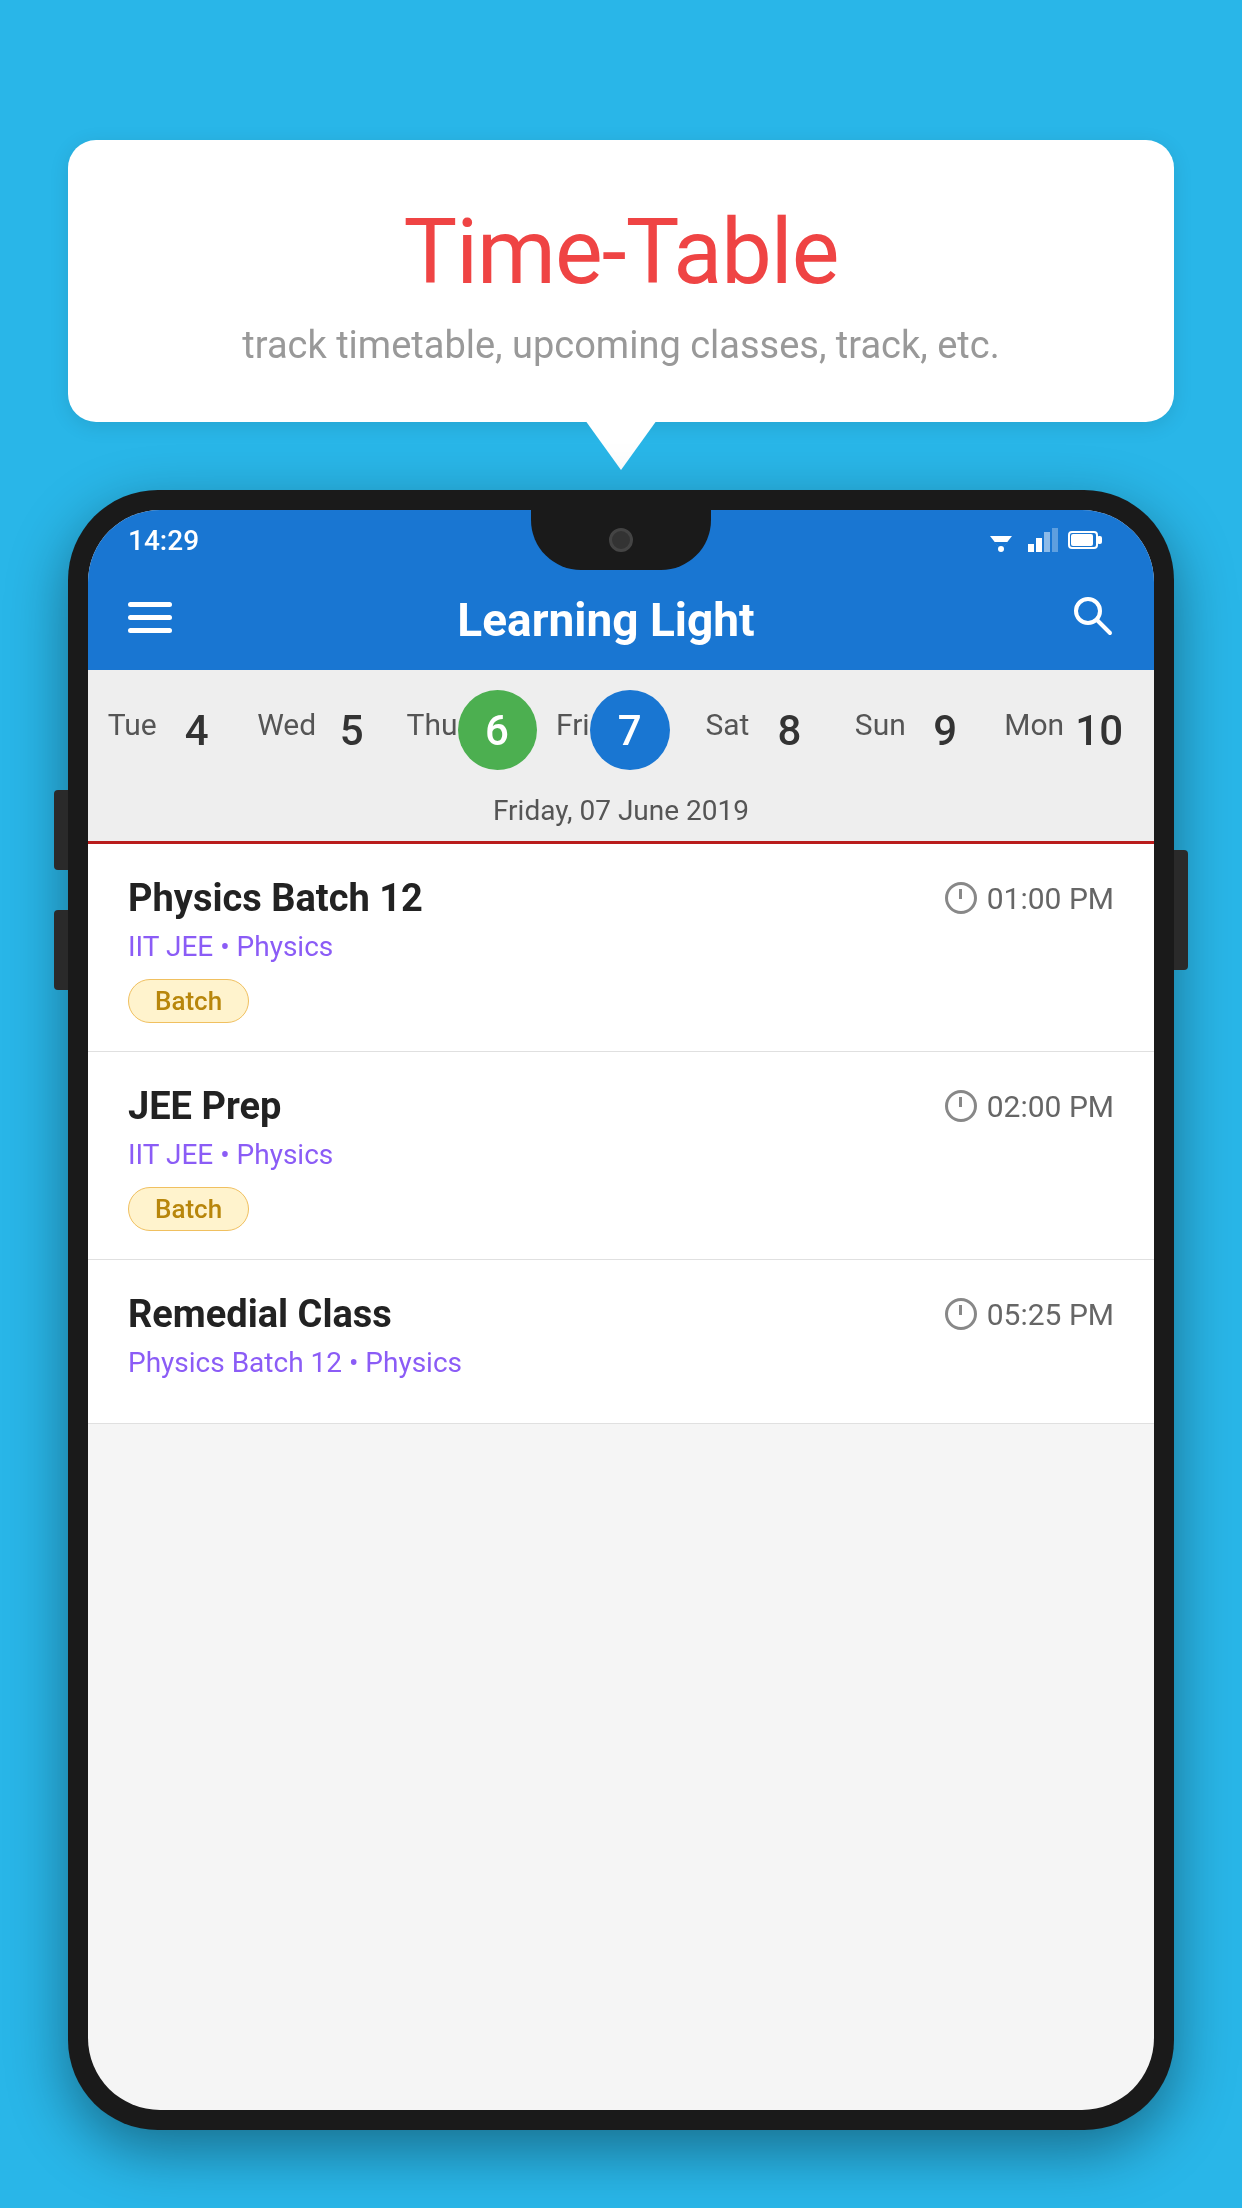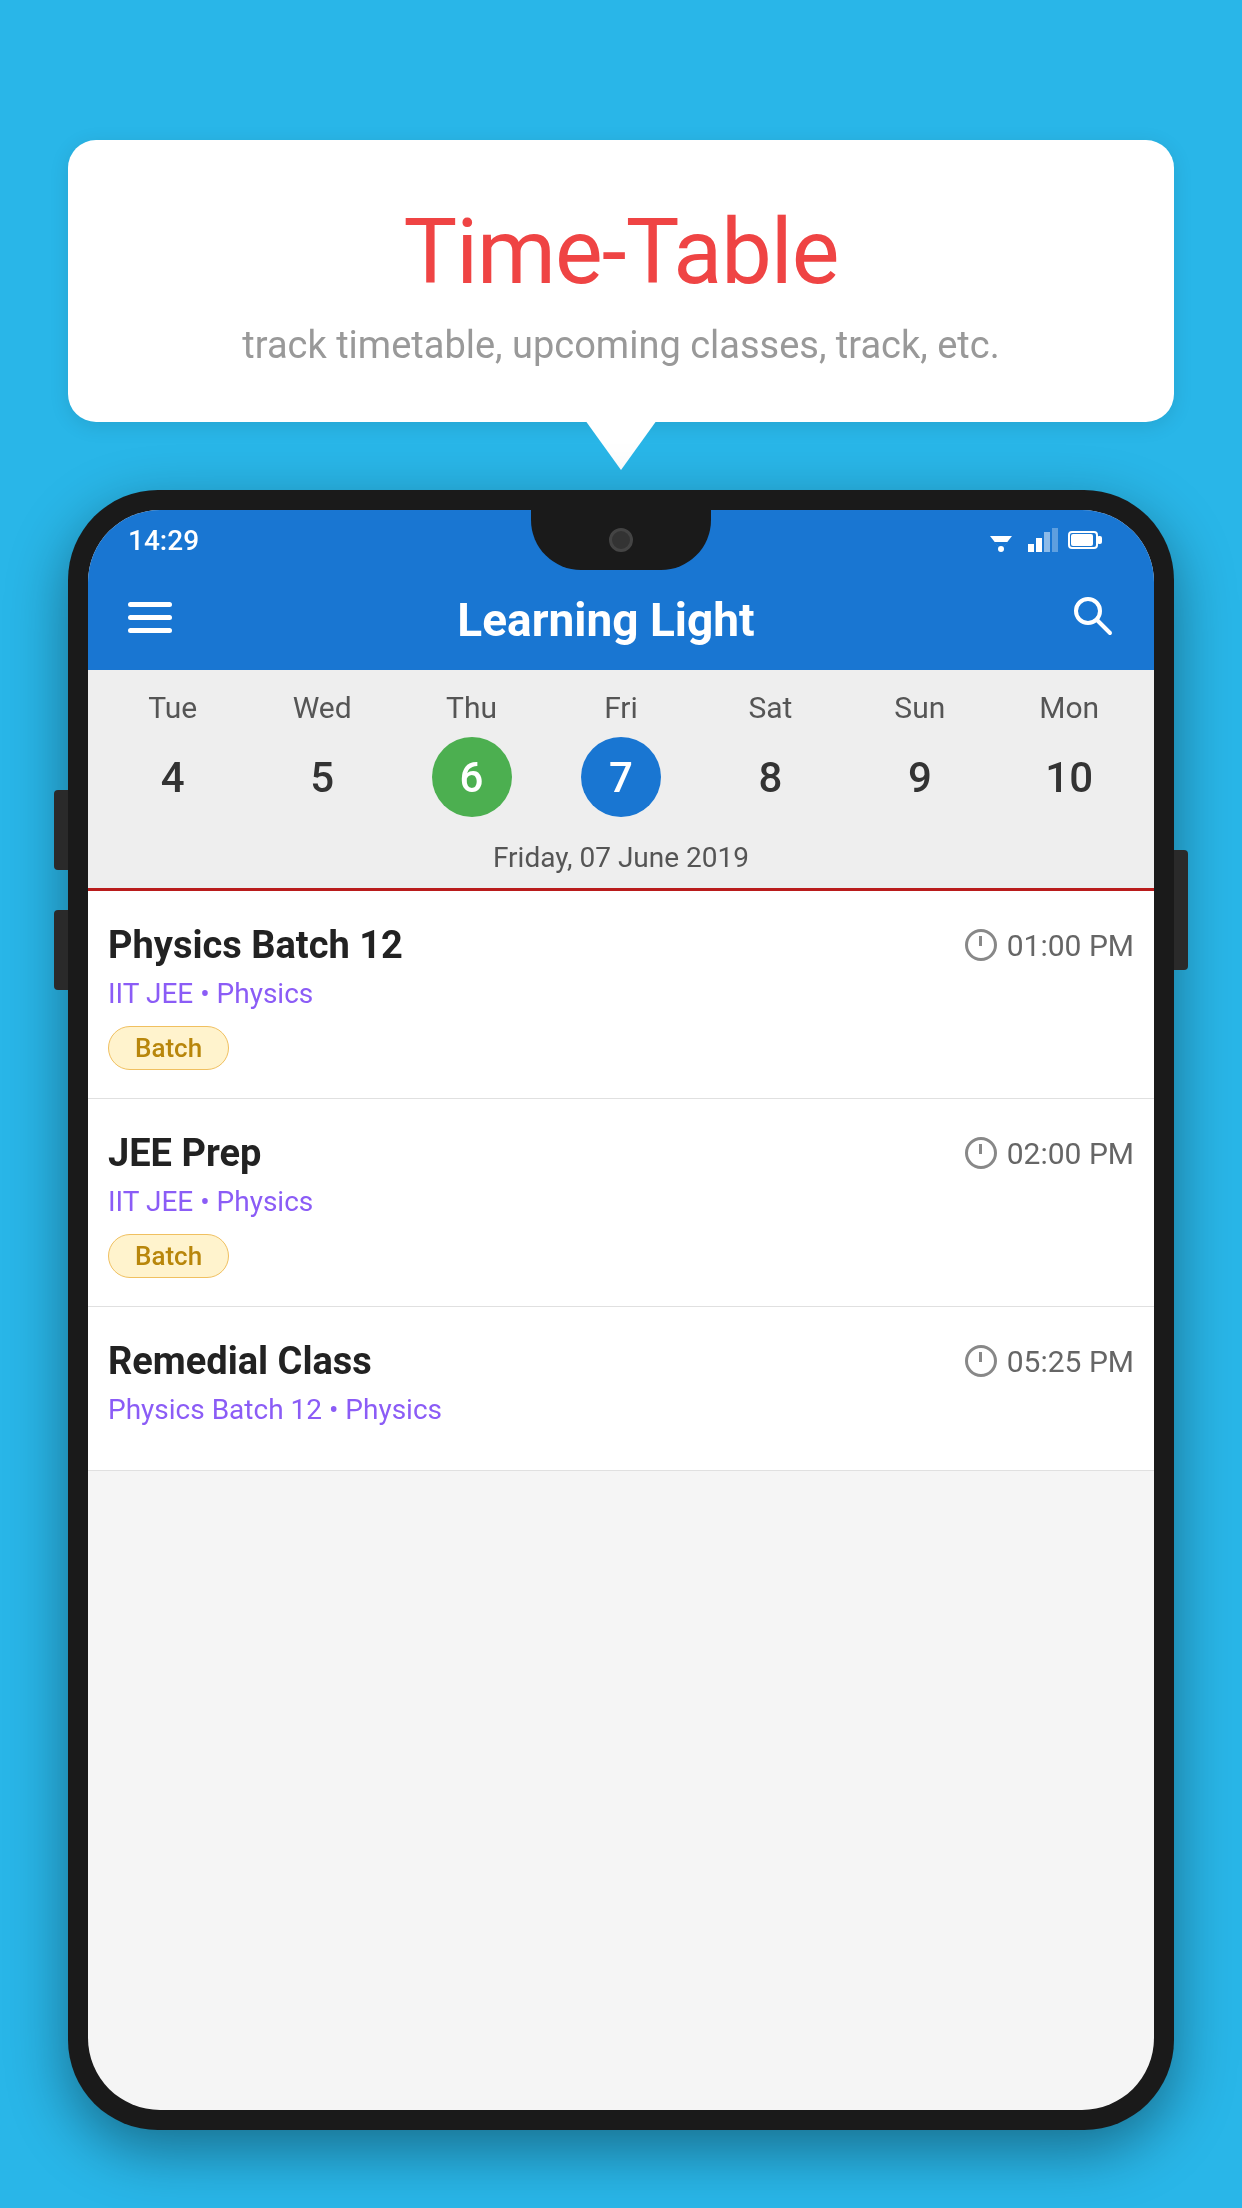--- a/index.html
+++ b/index.html
@@ -201,21 +201,21 @@
 
     .days-row {
       display: flex;
       justify-content: space-around;
       padding: 0 10px;
       margin-bottom: 10px;
     }
 
     .day-col {
       display: flex;
-      flex-direction: column;
+      flex-direction: row;
       align-items: center;
       width: 130px;
     }
 
     .day-name {
       font-size: 30px;
       color: #555;
       margin-bottom: 12px;
     }
 
@@ -250,21 +250,21 @@
       border-bottom: 3px solid #b91c1c;
     }
 
     
     .schedule-list {
       background: white;
       overflow-y: auto;
     }
 
     .schedule-item {
-      padding: 32px 20px 28px;
+      padding: 32px 40px 28px;
       border-bottom: 1px solid #e0e0e0;
       background: white;
     }
 
     .schedule-item-header {
       display: flex;
       justify-content: space-between;
       align-items: center;
       margin-bottom: 10px;
     }

